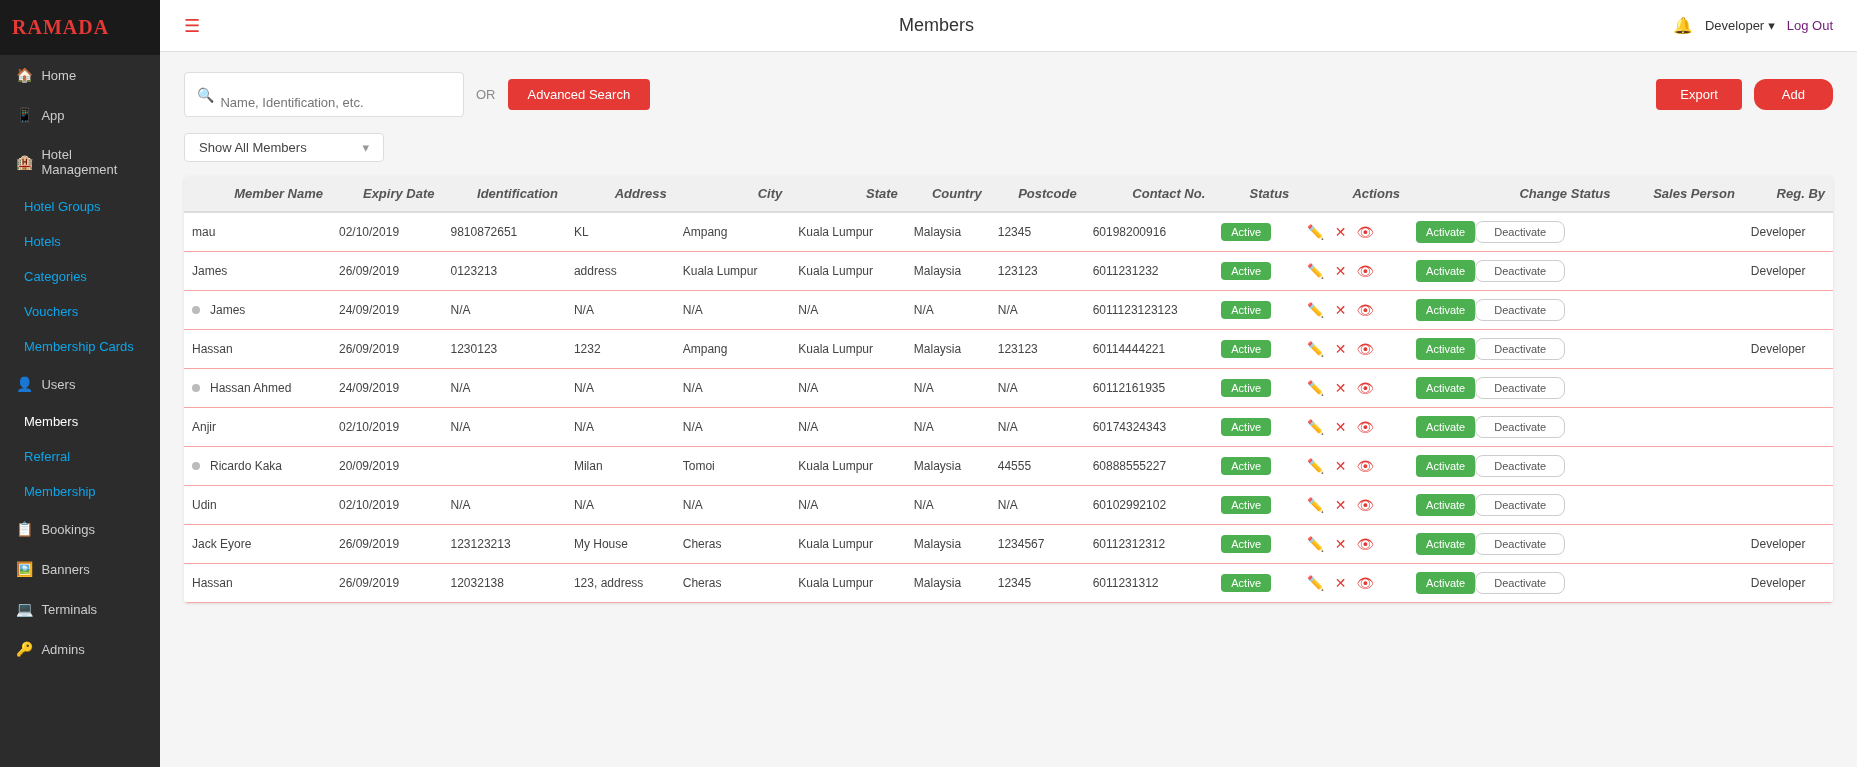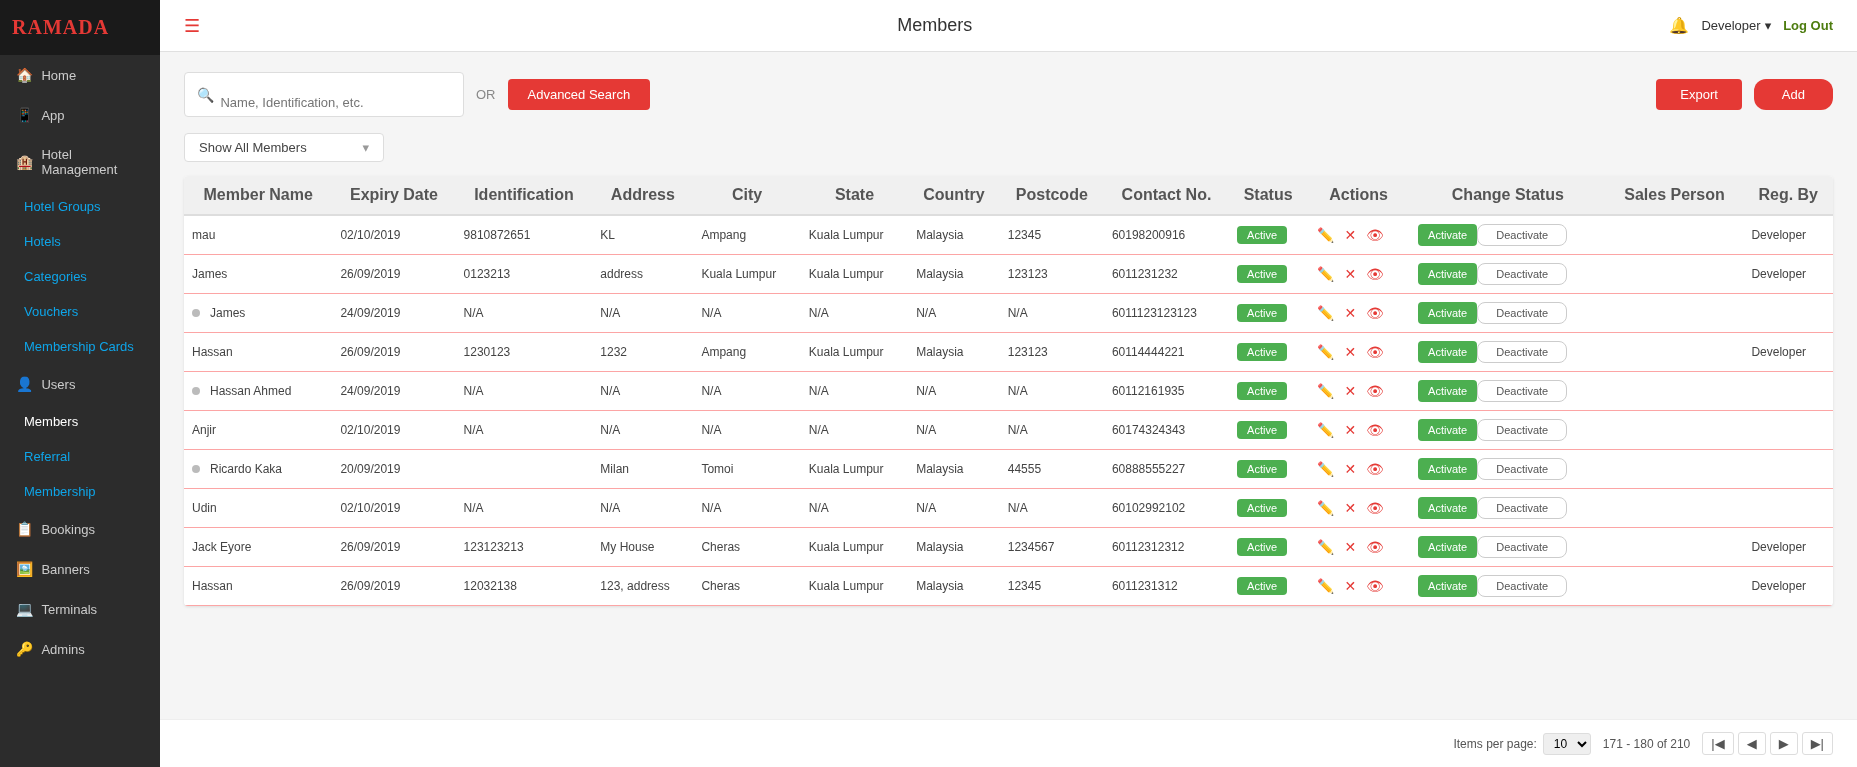--- a/index.html
+++ b/index.html
@@ -69,21 +69,21 @@
     .header-left {
       display: flex;
       align-items: center;
       gap: 12px;
     }
     .hamburger { cursor: pointer; color: #e53935; font-size: 18px; }
     .header-title { font-size: 18px; font-weight: 500; color: #333; flex: 1; text-align: center; }
     .header-right { display: flex; align-items: center; gap: 12px; }
     .notif-icon { font-size: 16px; color: #555; cursor: pointer; }
     .user-btn { display: flex; align-items: center; gap: 4px; cursor: pointer; color: #333; font-size: 13px; }
-    .logout-btn { color: #4d7c0f; cursor: pointer; font-size: 13px; font-weight: 700; }
+    .logout-btn { color: #701a75; cursor: pointer; font-size: 13px; font-weight: 400; }
 
     
     .content {
       flex: 1;
       padding: 20px 24px;
       overflow-y: auto;
     }
 
     
     .toolbar {
@@ -174,25 +174,26 @@
       width: 100%;
       border-collapse: collapse;
       font-size: 12px;
     }
     thead tr {
       background: #f0f0f0;
       border-bottom: 2px solid #ddd;
     }
     thead th {
       padding: 10px 8px;
-      text-align: center;
+      text-align: right;
       color: #555;
       font-weight: 600;
       white-space: nowrap;
-      font-size: 16px;
+      font-size: 13px;
+      font-style: italic;
     }
     tbody tr {
       border-bottom: 1px solid #fca5a5;
     }
     tbody td {
       padding: 8px 8px;
       color: #444;
       white-space: nowrap;
       vertical-align: middle;
     }
@@ -739,30 +740,13 @@
       </div>
               </td>
               <td></td>
               <td>Developer</td>
             </tr>
           </tbody>
       </table>
     </div>
   </div>
 
-  <div class="pagination-bar">
-    <div class="per-page">
-      <span>Items per page:</span>
-      <select class="per-page-select">
-        <option>10</option>
-        <option>25</option>
-        <option>50</option>
-      </select>
-    </div>
-    <span class="page-info">171 - 180 of 210</span>
-    <div class="page-nav">
-      <button class="page-nav-btn">|◀</button>
-      <button class="page-nav-btn">◀</button>
-      <button class="page-nav-btn">▶</button>
-      <button class="page-nav-btn">▶|</button>
-    </div>
-  </div>
 </div>
 
 </body></html>

